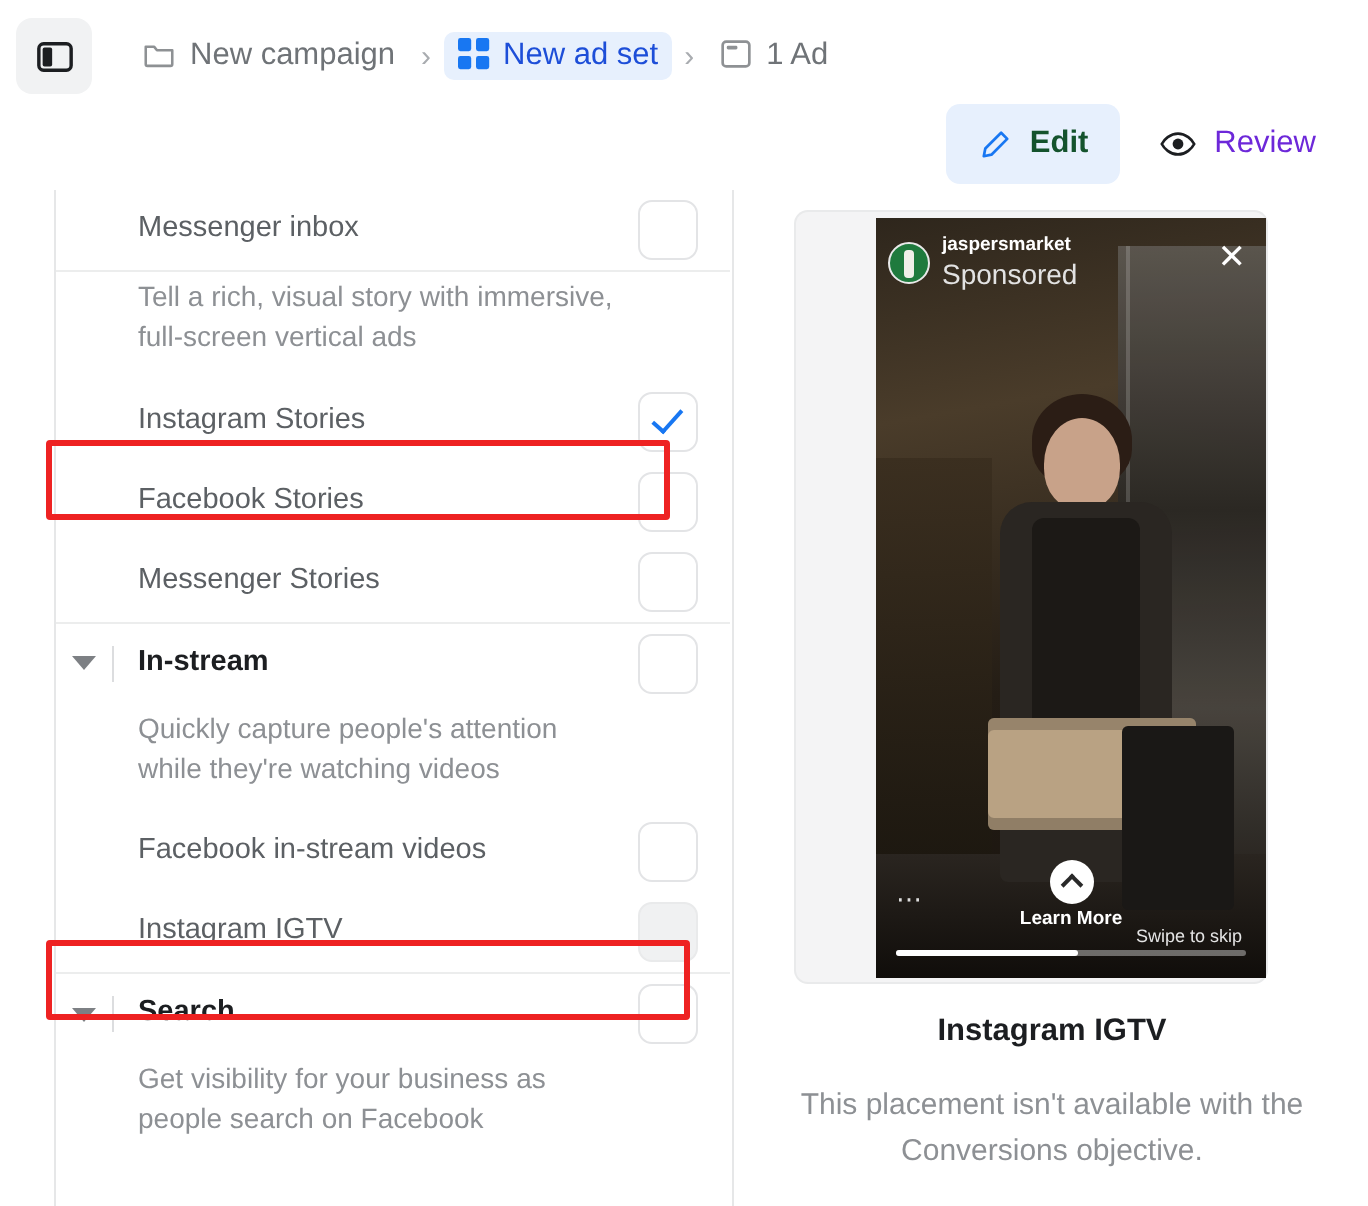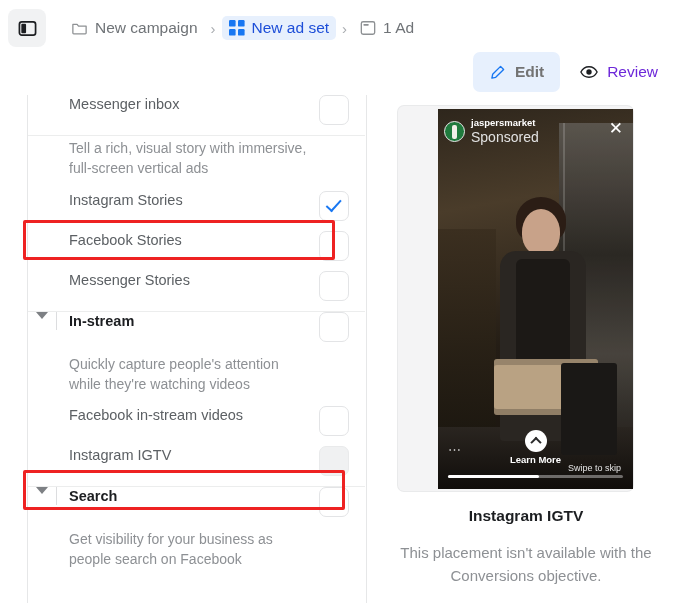--- a/index.html
+++ b/index.html
@@ -19,21 +19,21 @@
     position: absolute; left: 0; top: 7px; height: 42px;
     display: flex; align-items: center;
   }
   #sidebar-toggle {
     width: 38px; height: 38px; margin-left: 8px;
     background: #f1f2f3; border-radius: 8px;
     display: flex; align-items: center; justify-content: center;
     cursor: pointer;
   }
   .crumb {
-    display: flex; align-items: center; gap: 7px;
+    display: flex; align-items: flex-start; gap: 7px;
     padding: 3px 7px; border-radius: 5px;
     font-size: 15.5px; color: #6f7377; white-space: nowrap;
     cursor: pointer;
   }
   .crumb.active { color: #1d4ed8; background: #e7f0fd; font-weight: 400; }
   .crumb-sep {
     color: #a9acb0; font-size: 15px; margin: 0 6px;
     user-select: none;
   }
   #crumb-campaign { margin-left: 18px; }
@@ -41,34 +41,34 @@
   
   #action-row {
     position: absolute; right: 10px; top: 52px;
     display: flex; align-items: center; gap: 4px;
   }
   .action-btn {
     display: flex; align-items: center; gap: 9px;
     height: 40px; padding: 0 16px; border-radius: 7px;
     font-size: 15.5px; cursor: pointer; white-space: nowrap;
   }
-  #edit-button { background: #e7f0fd; color: #737373; font-weight: bold; }
+  #edit-button { background: #e7f0fd; color: #14532d; font-weight: bold; }
   #review-button { background: transparent; color: #6d28d9; }
 
   
   #main { position: absolute; left: 0; top: 95px; width: 684px; height: 508px; }
 
   
   #placements-panel {
     position: absolute; left: 27px; top: 0; width: 338px; height: 508px;
     border-left: 1px solid #e6e7e8;
     background: #fff; overflow: hidden;
   }
   .row {
-    position: relative; display: flex; align-items: flex-start;
+    position: relative; display: flex; align-items: center;
     padding: 0 16px 0 0; min-height: 40px;
   }
   .row-label {
     flex: 1; font-size: 14.5px; color: #5c6064; line-height: 1.35;
   }
   .row-label.bold { color: #1c1e21; font-weight: bold; }
   .sub-row { padding-left: 41px; height: 40px; }
   .group-row { padding-left: 8px; height: 40px; }
   .group-desc {
     padding: 2px 58px 12px 41px;

